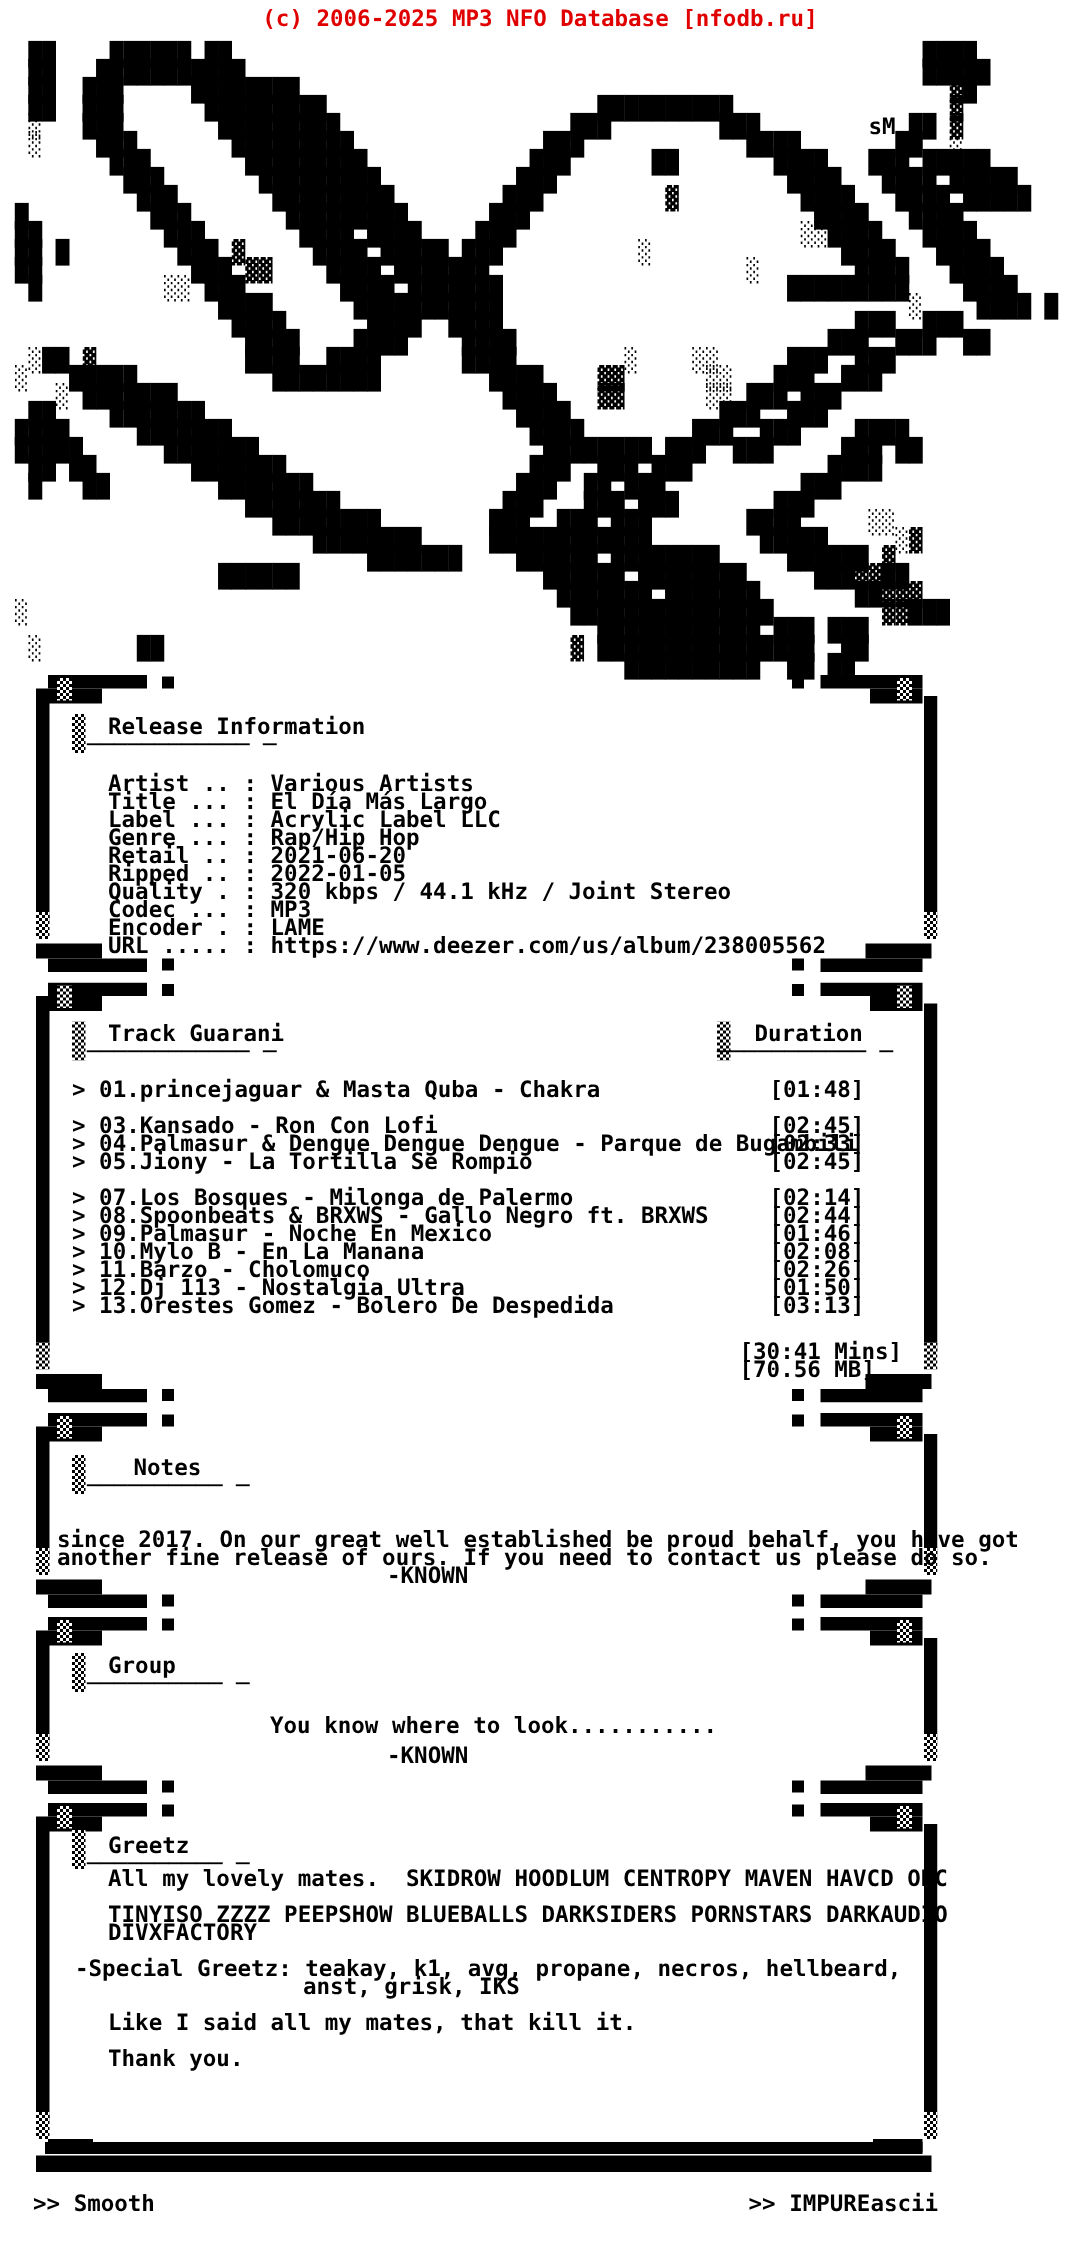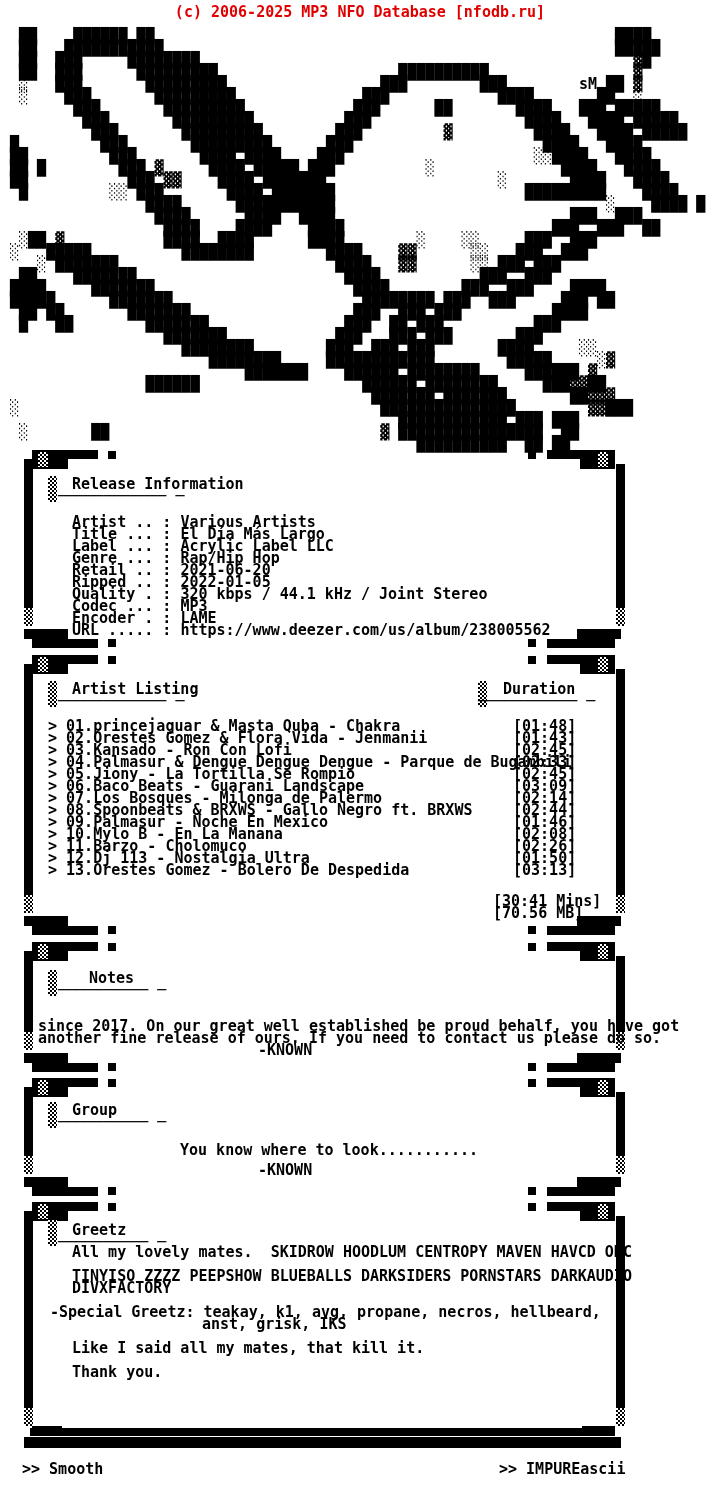--- a/index.html
+++ b/index.html
@@ -120,31 +120,29 @@
       <rect x="596" y="240" width="9" height="18" fill="url(#chk)"></rect>
     <rect x="12" y="271" width="66" height="9"></rect>
       <rect x="4" y="261" width="44" height="10"></rect>
       <rect x="88" y="271" width="8" height="8"></rect>
     <rect x="527" y="271" width="68" height="9"></rect>
       <rect x="557" y="261" width="44" height="10"></rect>
       <rect x="508" y="271" width="8" height="8"></rect>
   </svg>
   <i class="dd" style="left:28px;top:26px;height:26px"></i>
   <i class="dd" style="left:458px;top:26px;height:26px"></i>
-  <div class="row" style="left:52px;top:28px">Artist Listing</div>
+  <div class="row" style="left:52px;top:28px">Track Guarani</div>
   <div class="row" style="left:38px;top:40px">──────────── ─</div>
   <div class="row" style="left:483px;top:28px">Duration</div>
   <div class="row" style="left:458px;top:40px">─────────── ─</div>
 
   <div class="row" style="left:28px;top:65px;right:10px"><span>&gt; </span><span>01.princejaguar &amp; Masta Quba - Chakra</span><span class="abs" style="left:465px">[01:48]</span></div>
-  <div class="row" style="left:28px;top:77px;right:10px"><span>&gt; </span><span>02.Orestes Gomez &amp; Flora Vida - Jenmanii</span><span class="abs" style="left:465px">[01:43]</span></div>
   <div class="row" style="left:28px;top:89px;right:10px"><span>&gt; </span><span>03.Kansado - Ron Con Lofi</span><span class="abs" style="left:465px">[02:45]</span></div>
   <div class="row" style="left:28px;top:101px;right:10px"><span>&gt; </span><span>04.Palmasur &amp; Dengue Dengue Dengue - Parque de Bugambili</span><span class="abs" style="left:465px">[02:33]</span></div>
   <div class="row" style="left:28px;top:113px;right:10px"><span>&gt; </span><span>05.Jiony - La Tortilla Se Rompio</span><span class="abs" style="left:465px">[02:45]</span></div>
-  <div class="row" style="left:28px;top:125px;right:10px"><span>&gt; </span><span>06.Baco Beats - Guarani Landscape</span><span class="abs" style="left:465px">[03:09]</span></div>
   <div class="row" style="left:28px;top:137px;right:10px"><span>&gt; </span><span>07.Los Bosques - Milonga de Palermo</span><span class="abs" style="left:465px">[02:14]</span></div>
   <div class="row" style="left:28px;top:149px;right:10px"><span>&gt; </span><span>08.Spoonbeats &amp; BRXWS - Gallo Negro ft. BRXWS</span><span class="abs" style="left:465px">[02:44]</span></div>
   <div class="row" style="left:28px;top:161px;right:10px"><span>&gt; </span><span>09.Palmasur - Noche En Mexico</span><span class="abs" style="left:465px">[01:46]</span></div>
   <div class="row" style="left:28px;top:173px;right:10px"><span>&gt; </span><span>10.Mylo B - En La Manana</span><span class="abs" style="left:465px">[02:08]</span></div>
   <div class="row" style="left:28px;top:185px;right:10px"><span>&gt; </span><span>11.Barzo - Cholomuco</span><span class="abs" style="left:465px">[02:26]</span></div>
   <div class="row" style="left:28px;top:197px;right:10px"><span>&gt; </span><span>12.Dj 113 - Nostalgia Ultra</span><span class="abs" style="left:465px">[01:50]</span></div>
   <div class="row" style="left:28px;top:209px;right:10px"><span>&gt; </span><span>13.Orestes Gomez - Bolero De Despedida</span><span class="abs" style="left:465px">[03:13]</span></div>
 
   <div class="row" style="left:473px;top:240px">[30:41 Mins]</div>
   <div class="row" style="left:473px;top:252px">[70.56 MB]</div>

